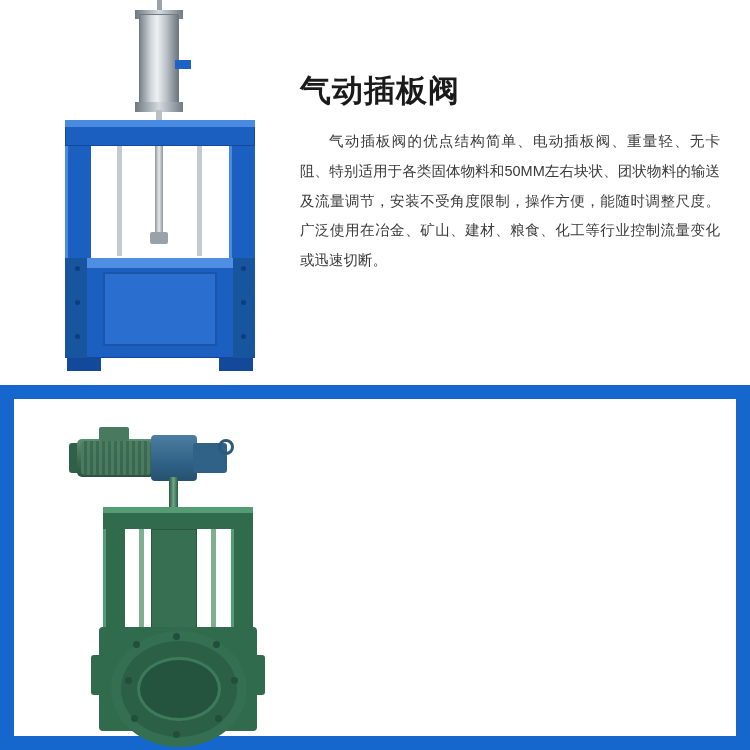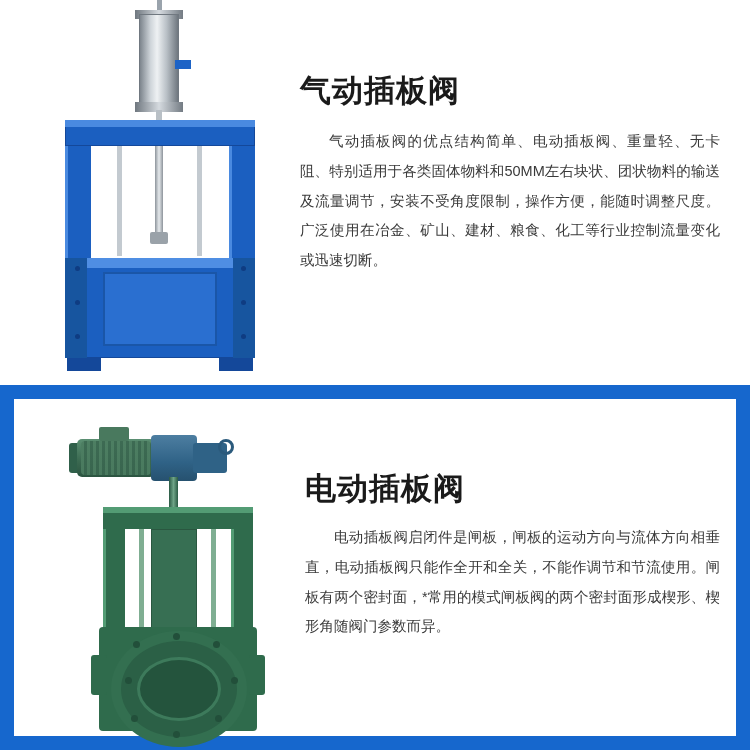--- a/index.html
+++ b/index.html
@@ -551,18 +551,14 @@
     <div class="g-bolt" style="left:70px;top:262px"></div>
     <div class="g-bolt" style="left:78px;top:226px"></div>
     <div class="g-bolt" style="left:118px;top:218px"></div>
     <div class="g-bolt" style="left:158px;top:226px"></div>
     <div class="g-bolt" style="left:176px;top:262px"></div>
     <div class="g-bolt" style="left:160px;top:300px"></div>
     <div class="g-bolt" style="left:118px;top:316px"></div>
     <div class="g-bolt" style="left:76px;top:300px"></div>
   </div>
 
-  <div class="s2-text">
-    <div class="title s2-title">电动插板阀</div>
-    <div class="body-text">电动插板阀启闭件是闸板，闸板的运动方向与流体方向相垂直，电动插板阀只能作全开和全关，不能作调节和节流使用。闸板有两个密封面，*常用的模式闸板阀的两个密封面形成楔形、楔形角随阀门参数而异。</div>
-  </div>
 
 </div>
 
 </body></html>

